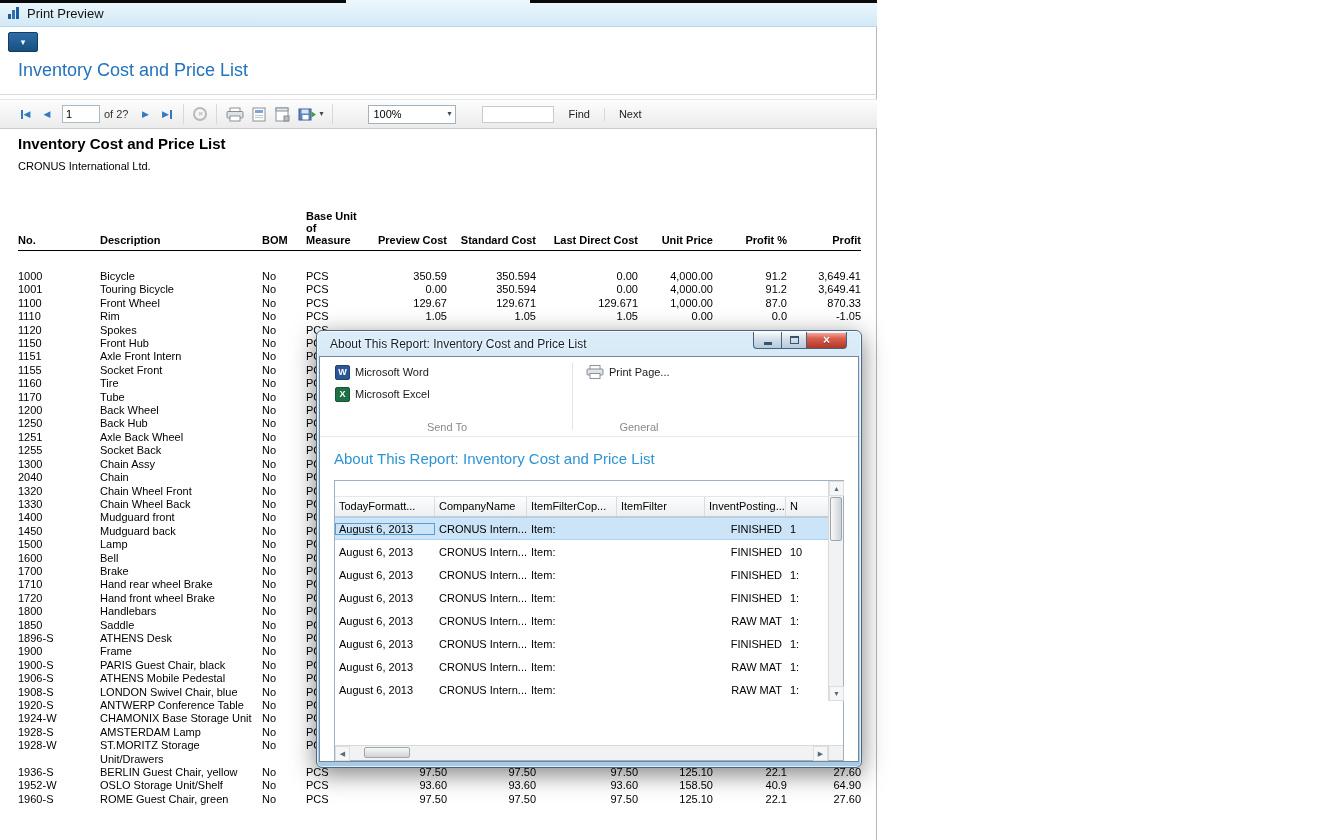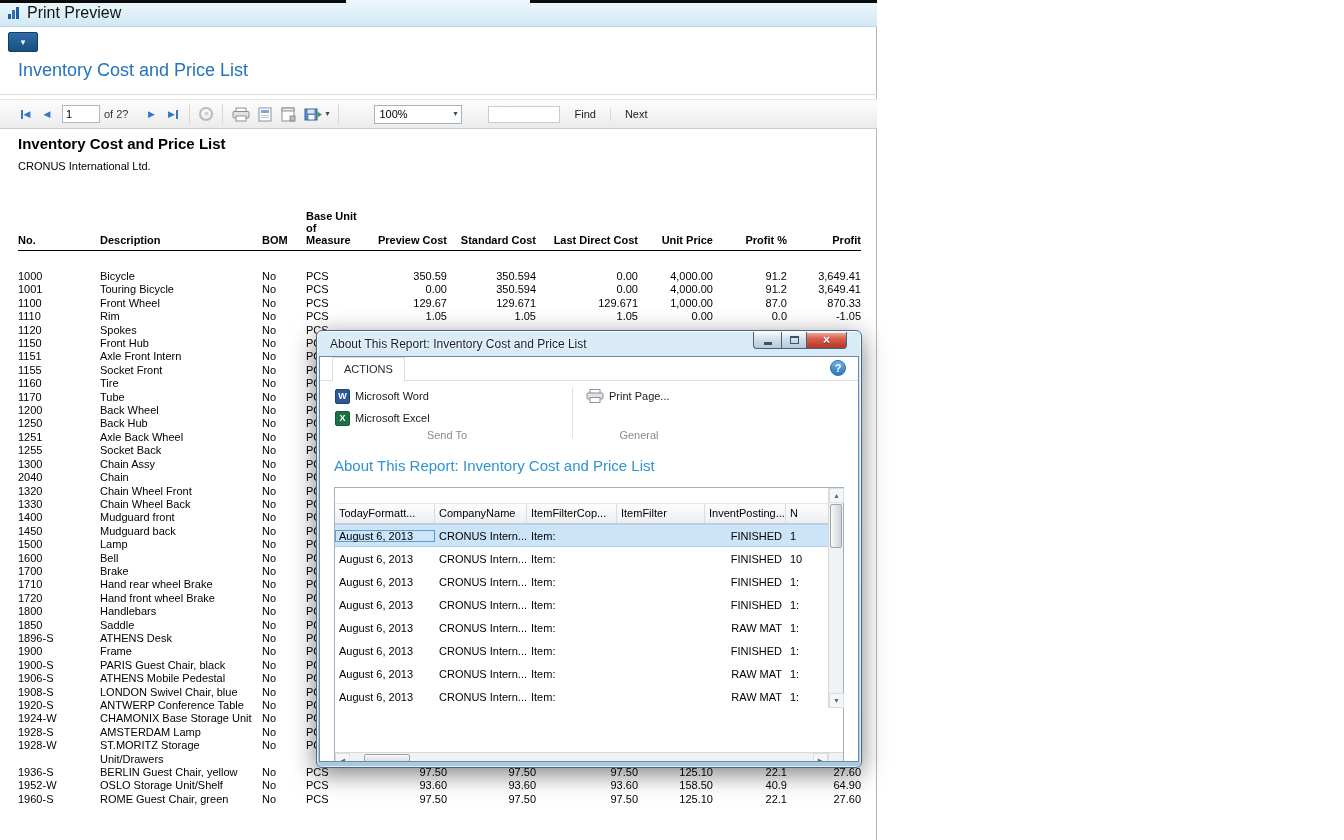--- a/index.html
+++ b/index.html
@@ -9,40 +9,40 @@
 
   
   .window { position:absolute; left:0; top:0; width:877px; height:840px; background:#fff; border-right:1px solid #b5b5b5; }
   .top-strip { position:absolute; top:0; height:3px; background:#0a0a0a; z-index:4; }
   .top-strip.a { left:0; width:346px; }
   .top-strip.b { left:530px; width:347px; }
 
   .titlebar { position:absolute; left:0; top:0; width:877px; height:27px;
     background:linear-gradient(#eef7fc,#d2e9f6); border-bottom:1px solid #bcd6e4;
     display:flex; align-items:center; padding-left:7px; }
-  .titlebar .title { font-size:16px; color:#141414; margin-left:6px; }
+  .titlebar .title { font-size:13px; color:#141414; margin-left:6px; }
 
   .menu-btn { position:absolute; left:8px; top:32px; width:30px; height:20px;
     background:linear-gradient(#2f6da9,#17507f); border:1px solid #123c60; border-radius:2px;
     display:flex; align-items:center; justify-content:center; cursor:pointer; }
   .menu-btn .chev { color:#fff; font-size:9px; line-height:1; }
 
   .page-title { position:absolute; left:18px; top:60px; font-size:18px; color:#2373bd; }
   .hsep { position:absolute; left:0; top:94px; width:877px; height:1px; background:#dadada; }
 
   
   .toolbar { position:absolute; left:0; top:99px; width:877px; height:30px;
     background:linear-gradient(#fdfdfd,#ebebeb); border-top:1px solid #e6e6e6; border-bottom:1px solid #cccccc;
     display:flex; align-items:center; padding-left:14px; font-size:11px; }
   .tb-btn { background:transparent; border:1px solid transparent; border-radius:2px; height:22px; min-width:20px;
     display:flex; align-items:center; justify-content:center; padding:0 2px; margin:0 1px; font-family:inherit; }
   .tri { color:#2f7ac2; font-size:9px; line-height:1; }
   .bar { display:inline-block; width:2px; height:9px; background:#2f7ac2; margin:0 1px; }
   .page-input { width:38px; height:18px; border:1px solid #a9bac9; font-size:11px; padding:0 3px; margin:0 4px; font-family:inherit; }
-  .of-label { color:#333; margin:0 12px 0 0; white-space:nowrap; }
+  .of-label { color:#333; margin:0 6px 0 0; white-space:nowrap; }
   .tb-sep { width:1px; height:20px; background:#d8d8d8; margin:0 5px; }
   .tb-sep.short { height:13px; margin:0 8px; }
   .cancel-circle { width:14px; height:14px; border:2px solid #b9b9b9; border-radius:50%;
     display:flex; align-items:center; justify-content:center; }
   .cancel-x { color:#b9b9b9; font-size:8px; font-weight:bold; line-height:1; }
   .caret { color:#3c4853; font-size:8px; line-height:1; margin-left:2px; }
   .zoom-box { width:88px; height:19px; border:1px solid #a3b2bf; background:#fff; display:flex; align-items:center;
     padding:0 4px; margin-left:30px; }
   .zoom-box span:first-child { flex:1; }
   .find-input { width:72px; height:17px; border:1px solid #cbcbcb; background:#fff; margin-left:26px; font-family:inherit; font-size:11px; padding:0 3px; }
@@ -719,24 +719,20 @@
         </div>
       <div class="cap-btn max">
           <span class="glyph-max"></span>
         </div>
       <div class="cap-btn close">
           <span class="glyph-close">×</span>
         </div>
     </div>
 
     <div class="dlg-body">
-      <div class="tabstrip">
-        <div class="tab">ACTIONS</div>
-        <div class="help">?</div>
-      </div>
 
       <div class="ribbon">
         <div class="rgroup sendto">
           <div class="rrow">
             <div class="ritem">
               <span class="wbadge word">W</span>
               <span>Microsoft Word</span>
             </div>
           </div>
           <div class="rrow">

